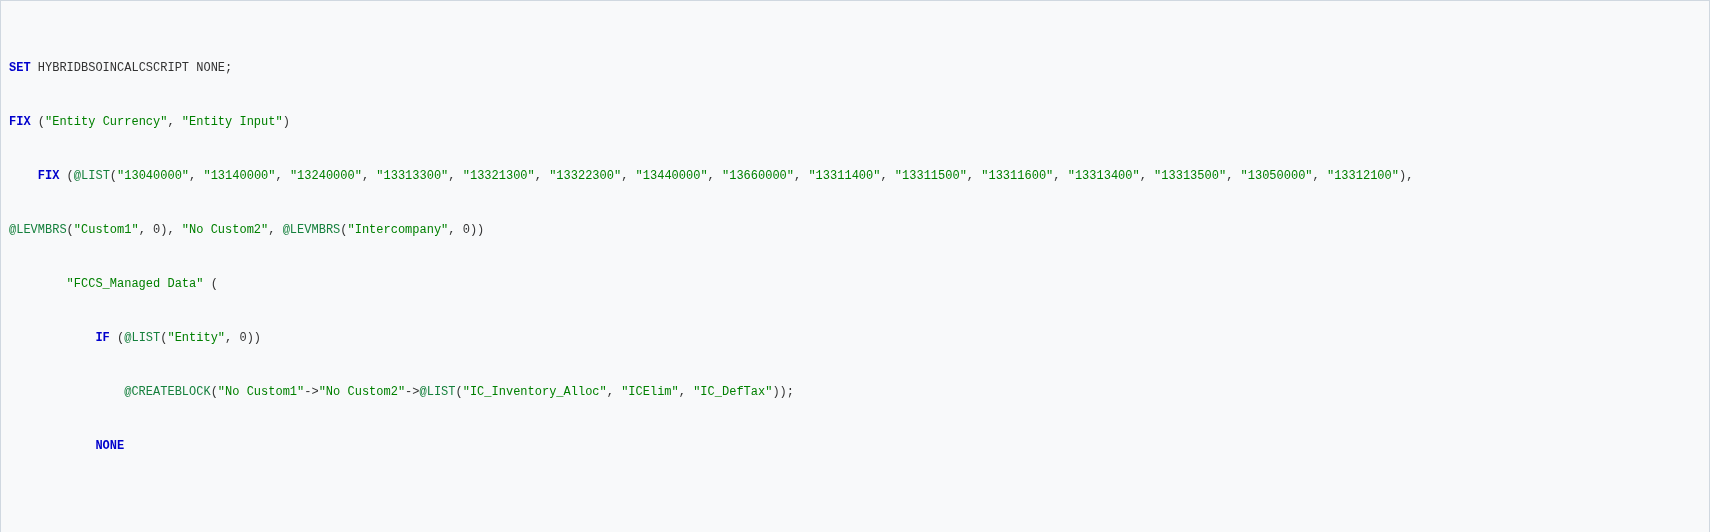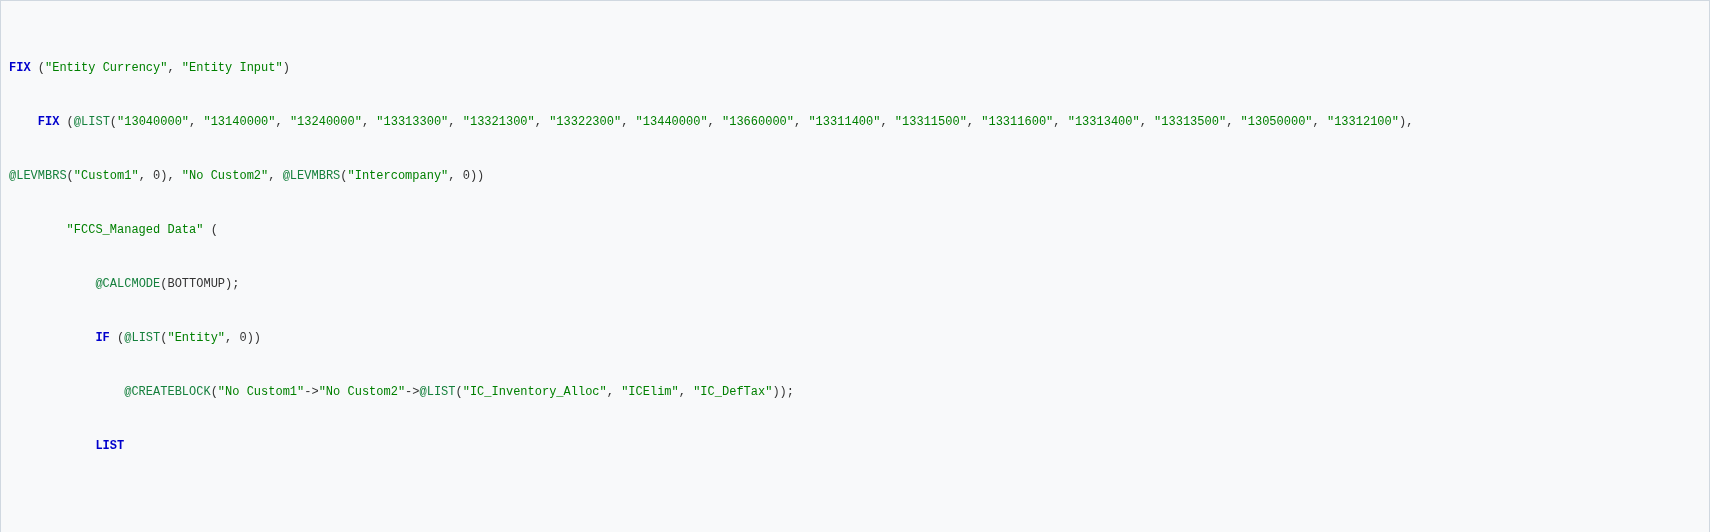--- a/index.html
+++ b/index.html
@@ -41,28 +41,28 @@
     .fn { color: #15803d; } 
     .str { color: #008000; } 
     .plain { color: #333333; } 
   </style>
 </head>
 <body>
 
 <div class="code-editor">
   <div class="code-content">
 
+    <span class="line"><span class="kw">SET</span><span class="plain"> HYBRIDBSOINCALCSCRIPT NONE;</span></span>
     <span class="line"><span class="kw">FIX</span><span class="plain"> (</span><span class="str">"Entity Currency"</span><span class="plain">, </span><span class="str">"Entity Input"</span><span class="plain">)</span></span>
     <span class="line"><span class="plain">    </span><span class="kw">FIX</span><span class="plain"> (</span><span class="fn">@LIST</span><span class="plain">(</span><span class="str">"13040000"</span><span class="plain">, </span><span class="str">"13140000"</span><span class="plain">, </span><span class="str">"13240000"</span><span class="plain">, </span><span class="str">"13313300"</span><span class="plain">, </span><span class="str">"13321300"</span><span class="plain">, </span><span class="str">"13322300"</span><span class="plain">, </span><span class="str">"13440000"</span><span class="plain">, </span><span class="str">"13660000"</span><span class="plain">, </span><span class="str">"13311400"</span><span class="plain">, </span><span class="str">"13311500"</span><span class="plain">, </span><span class="str">"13311600"</span><span class="plain">, </span><span class="str">"13313400"</span><span class="plain">, </span><span class="str">"13313500"</span><span class="plain">, </span><span class="str">"13050000"</span><span class="plain">, </span><span class="str">"13312100"</span><span class="plain">),</span></span>
     <span class="line"><span class="fn">@LEVMBRS</span><span class="plain">(</span><span class="str">"Custom1"</span><span class="plain">, 0), </span><span class="str">"No Custom2"</span><span class="plain">, </span><span class="fn">@LEVMBRS</span><span class="plain">(</span><span class="str">"Intercompany"</span><span class="plain">, 0))</span></span>
     <span class="line"><span class="plain">        </span><span class="str">"FCCS_Managed Data"</span><span class="plain"> (</span></span>
-    <span class="line"><span class="plain">            </span><span class="fn">@CALCMODE</span><span class="plain">(BOTTOMUP);</span></span>
     <span class="line"><span class="plain">            </span><span class="kw">IF</span><span class="plain"> (</span><span class="fn">@LIST</span><span class="plain">(</span><span class="str">"Entity"</span><span class="plain">, 0))</span></span>
     <span class="line"><span class="plain">                </span><span class="fn">@CREATEBLOCK</span><span class="plain">(</span><span class="str">"No Custom1"</span><span class="plain">-&gt;</span><span class="str">"No Custom2"</span><span class="plain">-&gt;</span><span class="fn">@LIST</span><span class="plain">(</span><span class="str">"IC_Inventory_Alloc"</span><span class="plain">, </span><span class="str">"ICElim"</span><span class="plain">, </span><span class="str">"IC_DefTax"</span><span class="plain">));</span></span>
-    <span class="line"><span class="plain">            </span><span class="kw">LIST</span></span>
+    <span class="line"><span class="plain">            </span><span class="kw">NONE</span></span>
     
     
     
     
     
     
     
     
     
     

